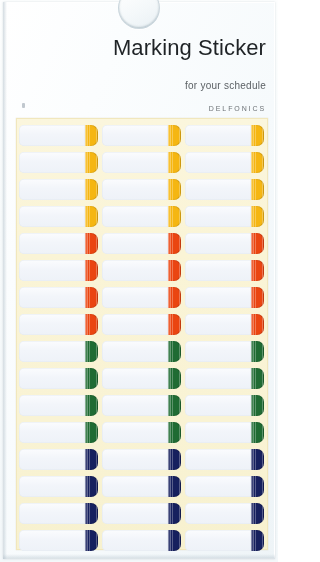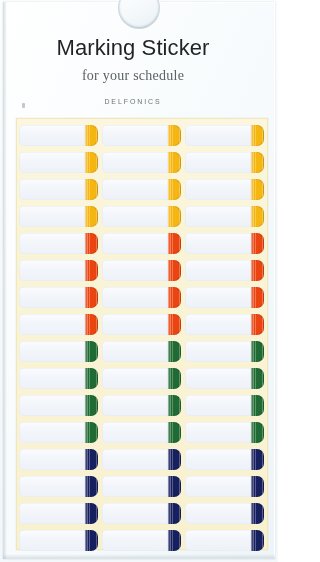--- a/index.html
+++ b/index.html
@@ -51,37 +51,36 @@
       inset 0 -1px 2px rgba(140,160,172,0.55),
       inset 0 1px 1px rgba(255,255,255,0.95),
       0 1px 1px rgba(255,255,255,0.8);
     border:1px solid rgba(168,186,196,0.55);
   }
 
   
   .header {
     position:absolute;
     left:0; right:12px; top:36px;
-    text-align:center;
+    text-align:right;
   }
   .title {
     font-size:22px;
     font-weight:400;
     letter-spacing:0.1px;
     color:#1f2326;
     line-height:1.12;
     font-family:"Liberation Sans", sans-serif;
   }
   .subtitle {
-    margin-top:7px;
-    font-size:14px;
+    margin-top:19px;
+    font-size:10px;
     font-weight:400;
     color:#5c6165;
     letter-spacing:0.25px;
-    font-family:Liberation Serif, serif;
   }
   .brand {
     margin-top:14px;
     font-size:7px;
     font-weight:400;
     color:#6c7175;
     letter-spacing:1.9px;
   }
 
   .tiny-mark {

